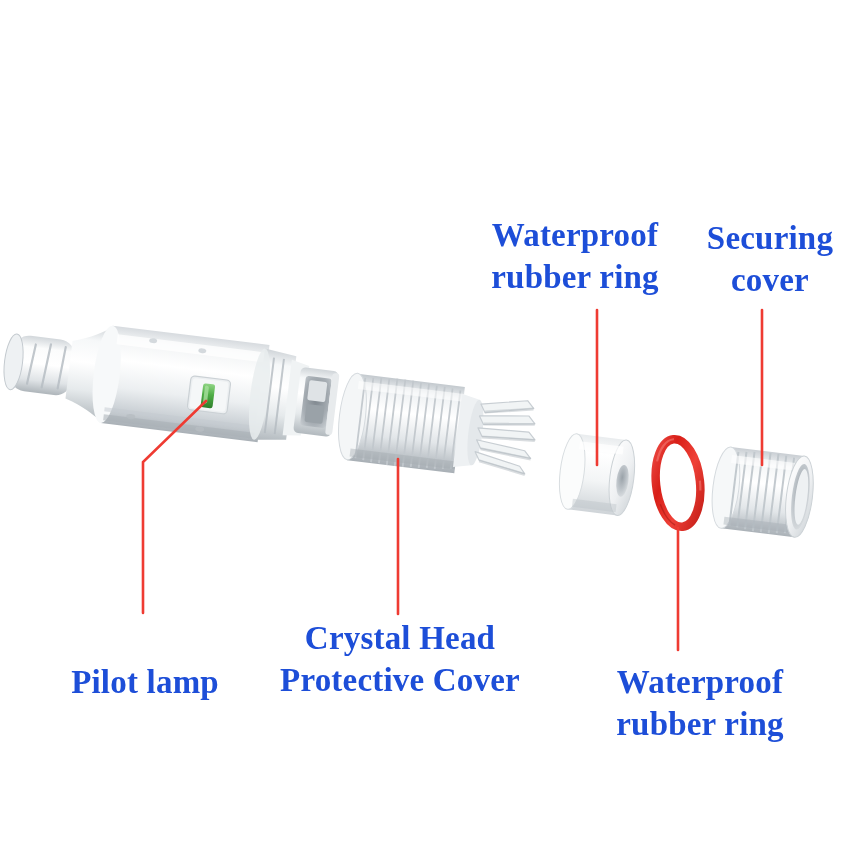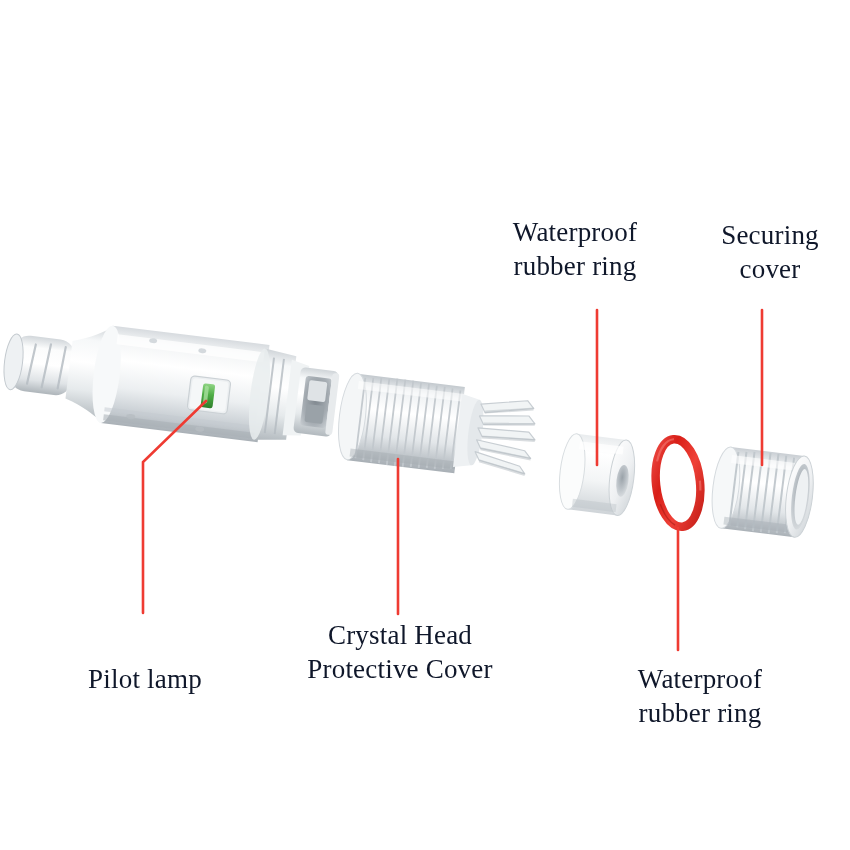--- a/index.html
+++ b/index.html
@@ -20,24 +20,24 @@
   }
   #art {
     position: absolute;
     left: 0;
     top: 0;
     width: 850px;
     height: 850px;
   }
   .label {
     position: absolute;
-    color: #0f172a;
+    color: #1d4ed8;
     font-family: "Liberation Serif", "DejaVu Serif", serif;
-    font-weight: 400;
-    font-size: 27px;
+    font-weight: 700;
+    font-size: 33px;
     line-height: 1.27;
     text-align: center;
     white-space: pre-line;
     letter-spacing: 0.2px;
     -webkit-font-smoothing: antialiased;
   }
 
   #lbl-waterproof-top { left: 425px; top: 215px; width: 300px; }
   #lbl-securing      { left: 680px; top: 218px; width: 180px; }
   #lbl-pilot         { left: 10px;  top: 618px; width: 270px; margin-top: 44px; }

